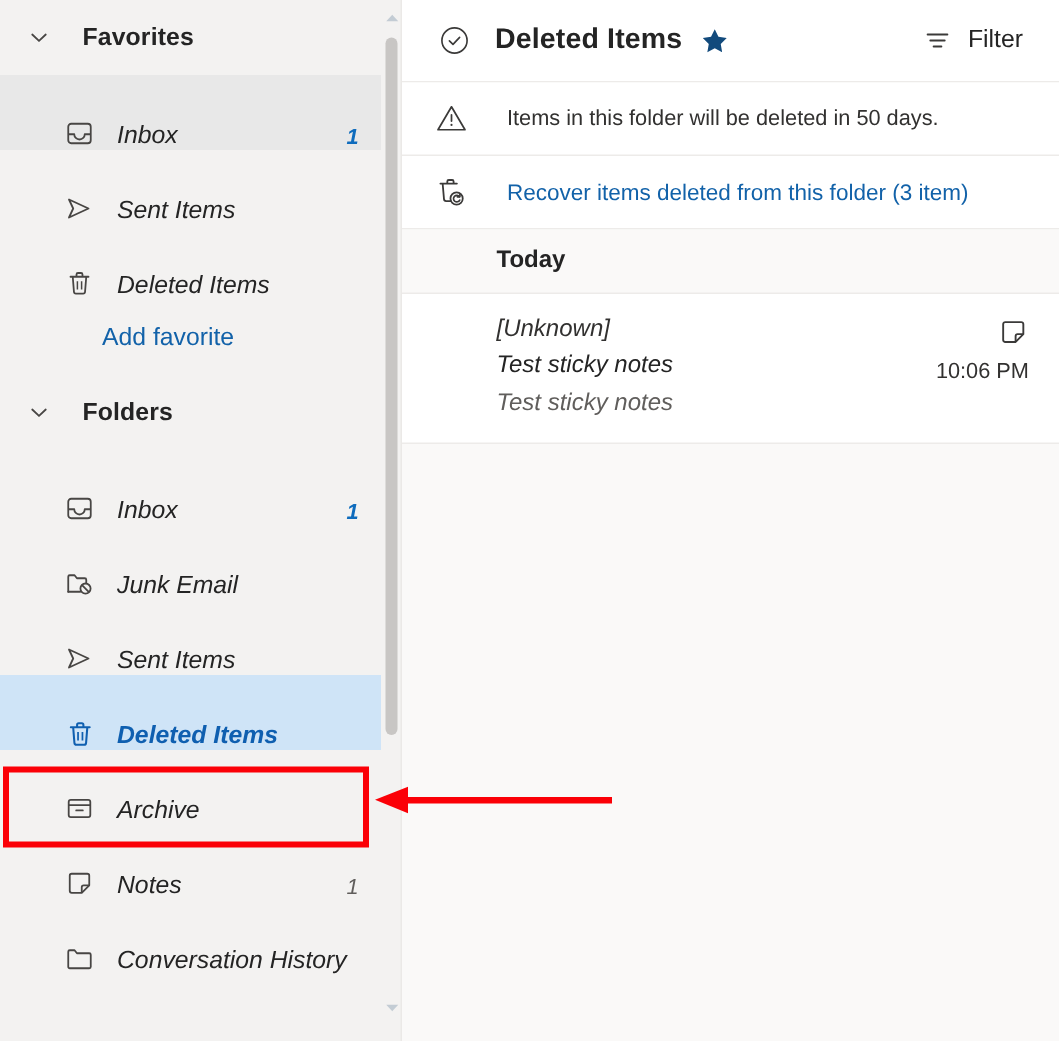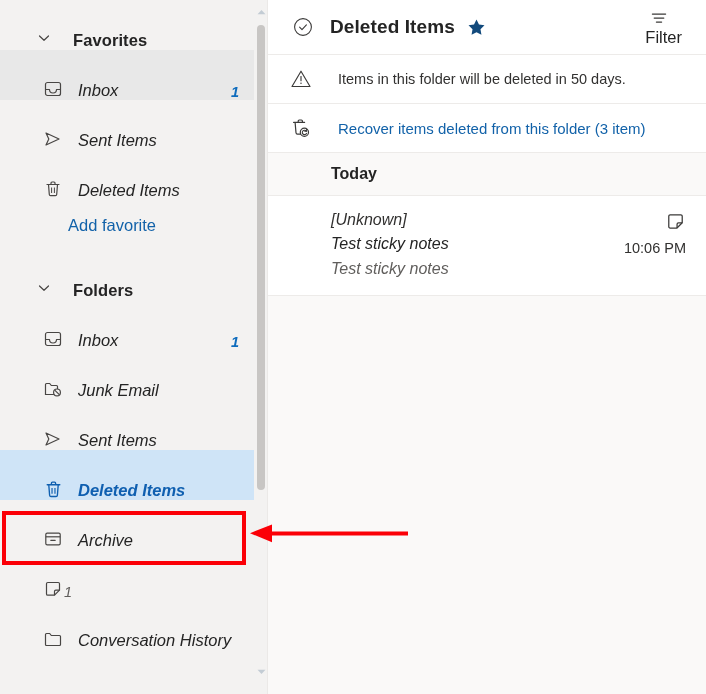--- a/index.html
+++ b/index.html
@@ -16,22 +16,22 @@
     width: 268px; height: 694px;
     background: #f3f2f1;
     position: relative;
     overflow: hidden;
     flex: 0 0 268px;
   }
   .sidebar-scroll { position: absolute; inset: 0 13px 0 0; }
 
   .section-header {
     height: 50px;
-    display: flex; align-items: flex-end;
-    padding-left: 32px;
+    display: flex; align-items: center;
+    padding-left: 14px;
     cursor: pointer;
   }
   .chevron {
     width: 24px; height: 24px;
     display: flex; align-items: center; justify-content: center;
     flex: 0 0 24px;
   }
   .chevron svg { display: block; }
   .section-title {
     font-size: 16.5px; font-weight: bold; color: #242424;
@@ -119,23 +119,22 @@
     font-size: 19px; font-weight: bold; color: #242424;
     margin-left: 12px; letter-spacing: .1px;
   }
   .hdr-star {
     margin-left: 11px; width: 22px; height: 22px;
     display: flex; align-items: center; justify-content: center;
     cursor: pointer; color: #124a7c;
   }
   .hdr-spacer { flex: 1 1 auto; }
   .filter-btn {
-    display: flex; align-items: center; cursor: pointer;
+    display: flex; align-items: flex-start; cursor: pointer;
     padding: 4px 6px;
-    flex-direction: column;
   }
   .filter-icon { width: 20px; height: 20px; display:flex; align-items:center; justify-content:center; color:#3b3a39; }
   .filter-label { font-size: 16.5px; color: #242424; margin-left: 10px; }
 
   .banner {
     background: #ffffff;
     display: flex; align-items: center;
     height: 49px; padding-left: 20px;
     border-bottom: 1px solid #edebe9;
   }
@@ -308,20 +307,21 @@
         <span class="folder-count"></span>
       </div>
 
       <div class="folder-row">
         <span class="folder-icon">
           <svg width="20" height="20" viewBox="0 0 20 20">
               <path d="M3.5 4.8a1.3 1.3 0 011.3-1.3h10.4a1.3 1.3 0 011.3 1.3v6.4l-5 5H4.8a1.3 1.3 0 01-1.3-1.3V4.8z" fill="none" stroke="currentColor" stroke-width="1.2" stroke-linejoin="round"></path>
               <path d="M16.5 11.2h-3.7a1.3 1.3 0 00-1.3 1.3v3.7" fill="none" stroke="currentColor" stroke-width="1.2" stroke-linejoin="round"></path>
             </svg>
         </span>
+        <span class="folder-label">Notes</span>
         <span class="folder-count muted">1</span>
       </div>
 
       <div class="folder-row cut-row">
         <span class="folder-icon">
           <svg width="20" height="20" viewBox="0 0 20 20">
               <path d="M2.5 15.5v-10a1 1 0 011-1h3.2l1.6 2h8.2a1 1 0 011 1v8a1 1 0 01-1 1H3.5a1 1 0 01-1-1z" fill="none" stroke="currentColor" stroke-width="1.2" stroke-linejoin="round"></path>
             </svg>
         </span>
         <span class="folder-label">Conversation History</span>

